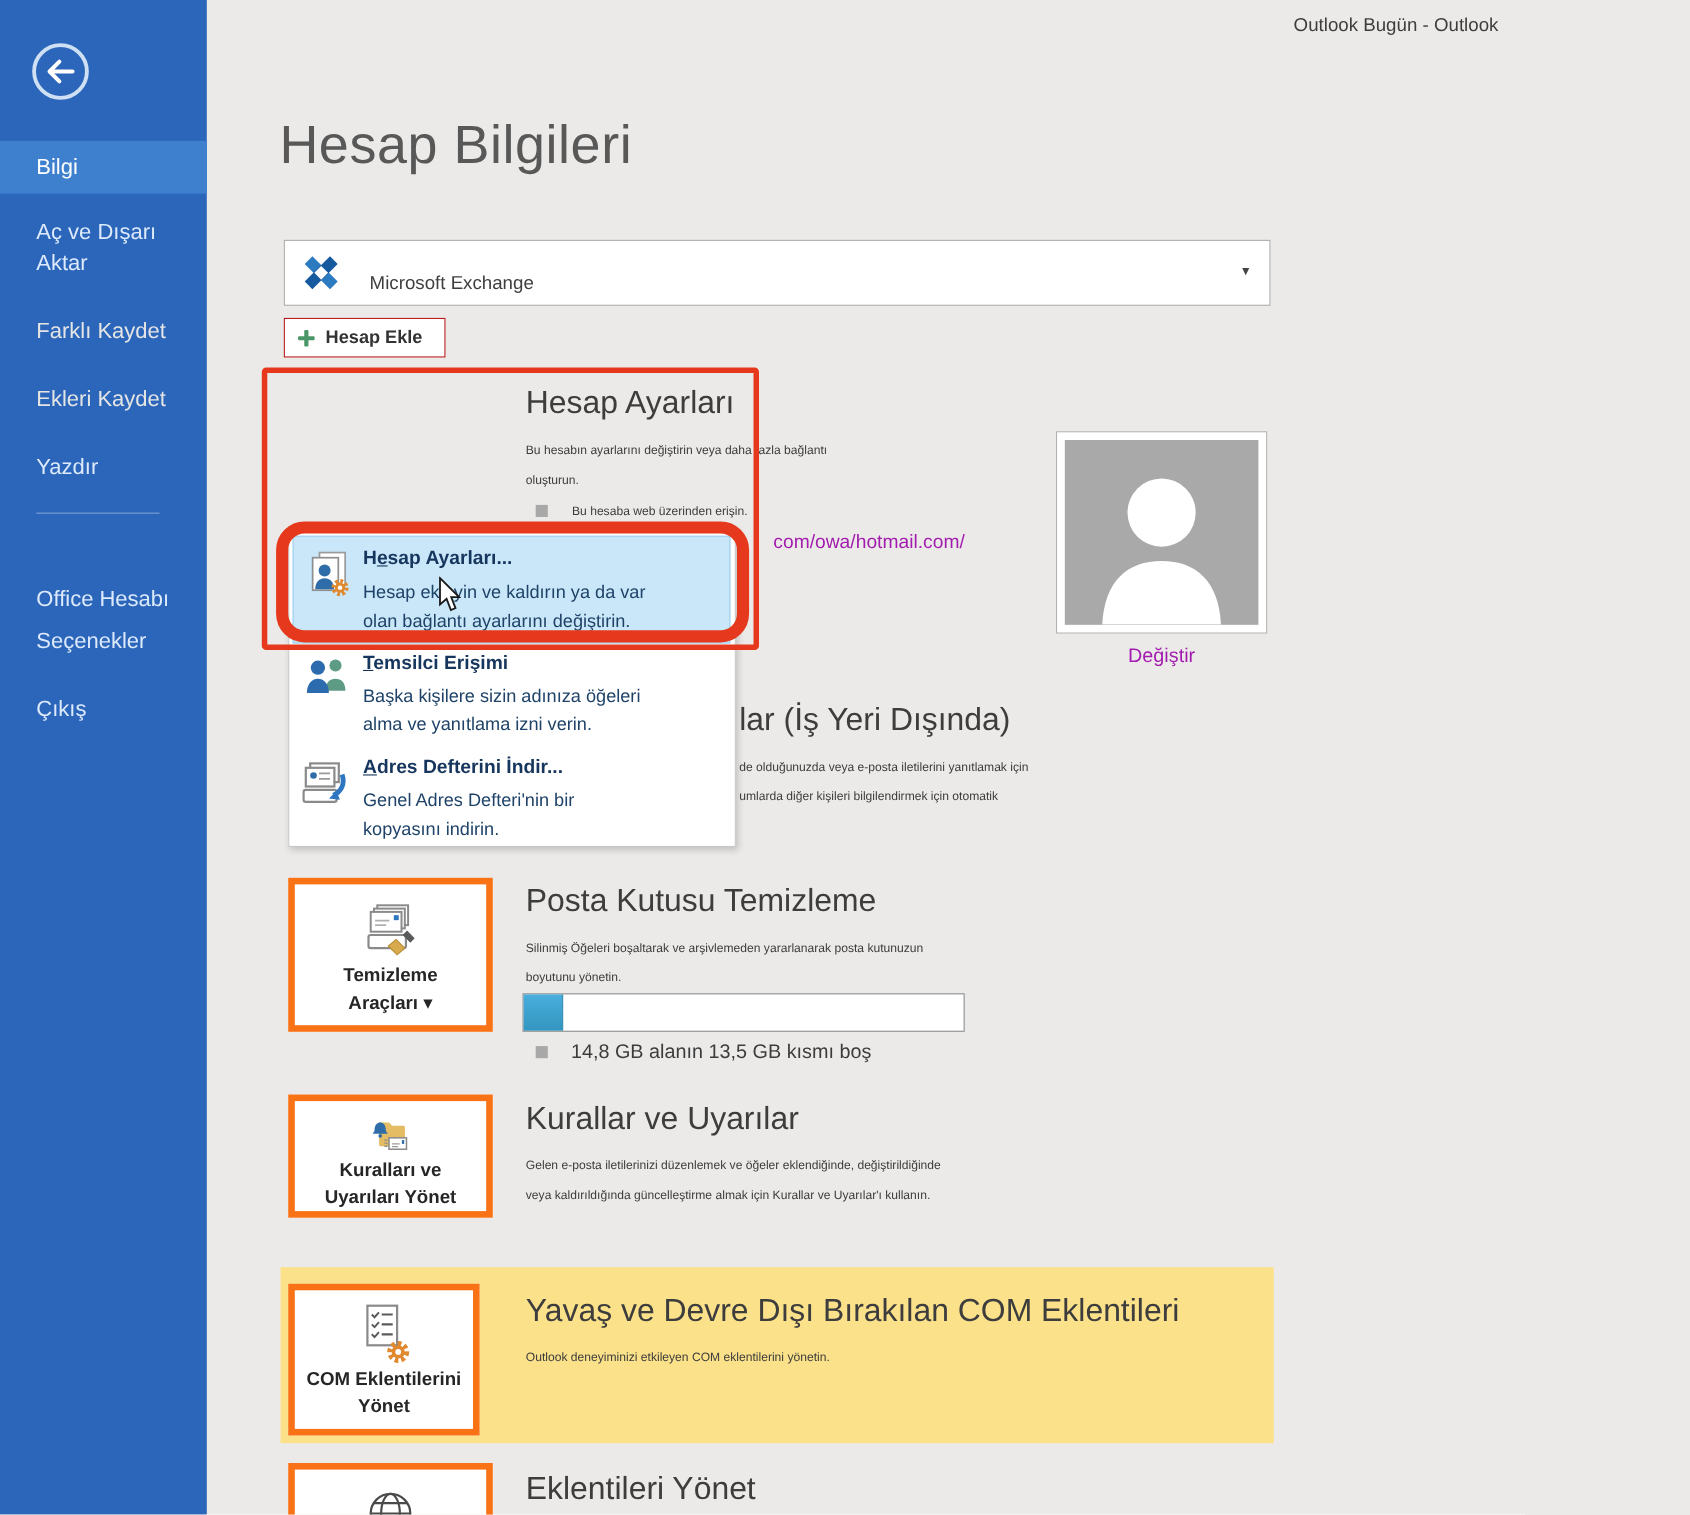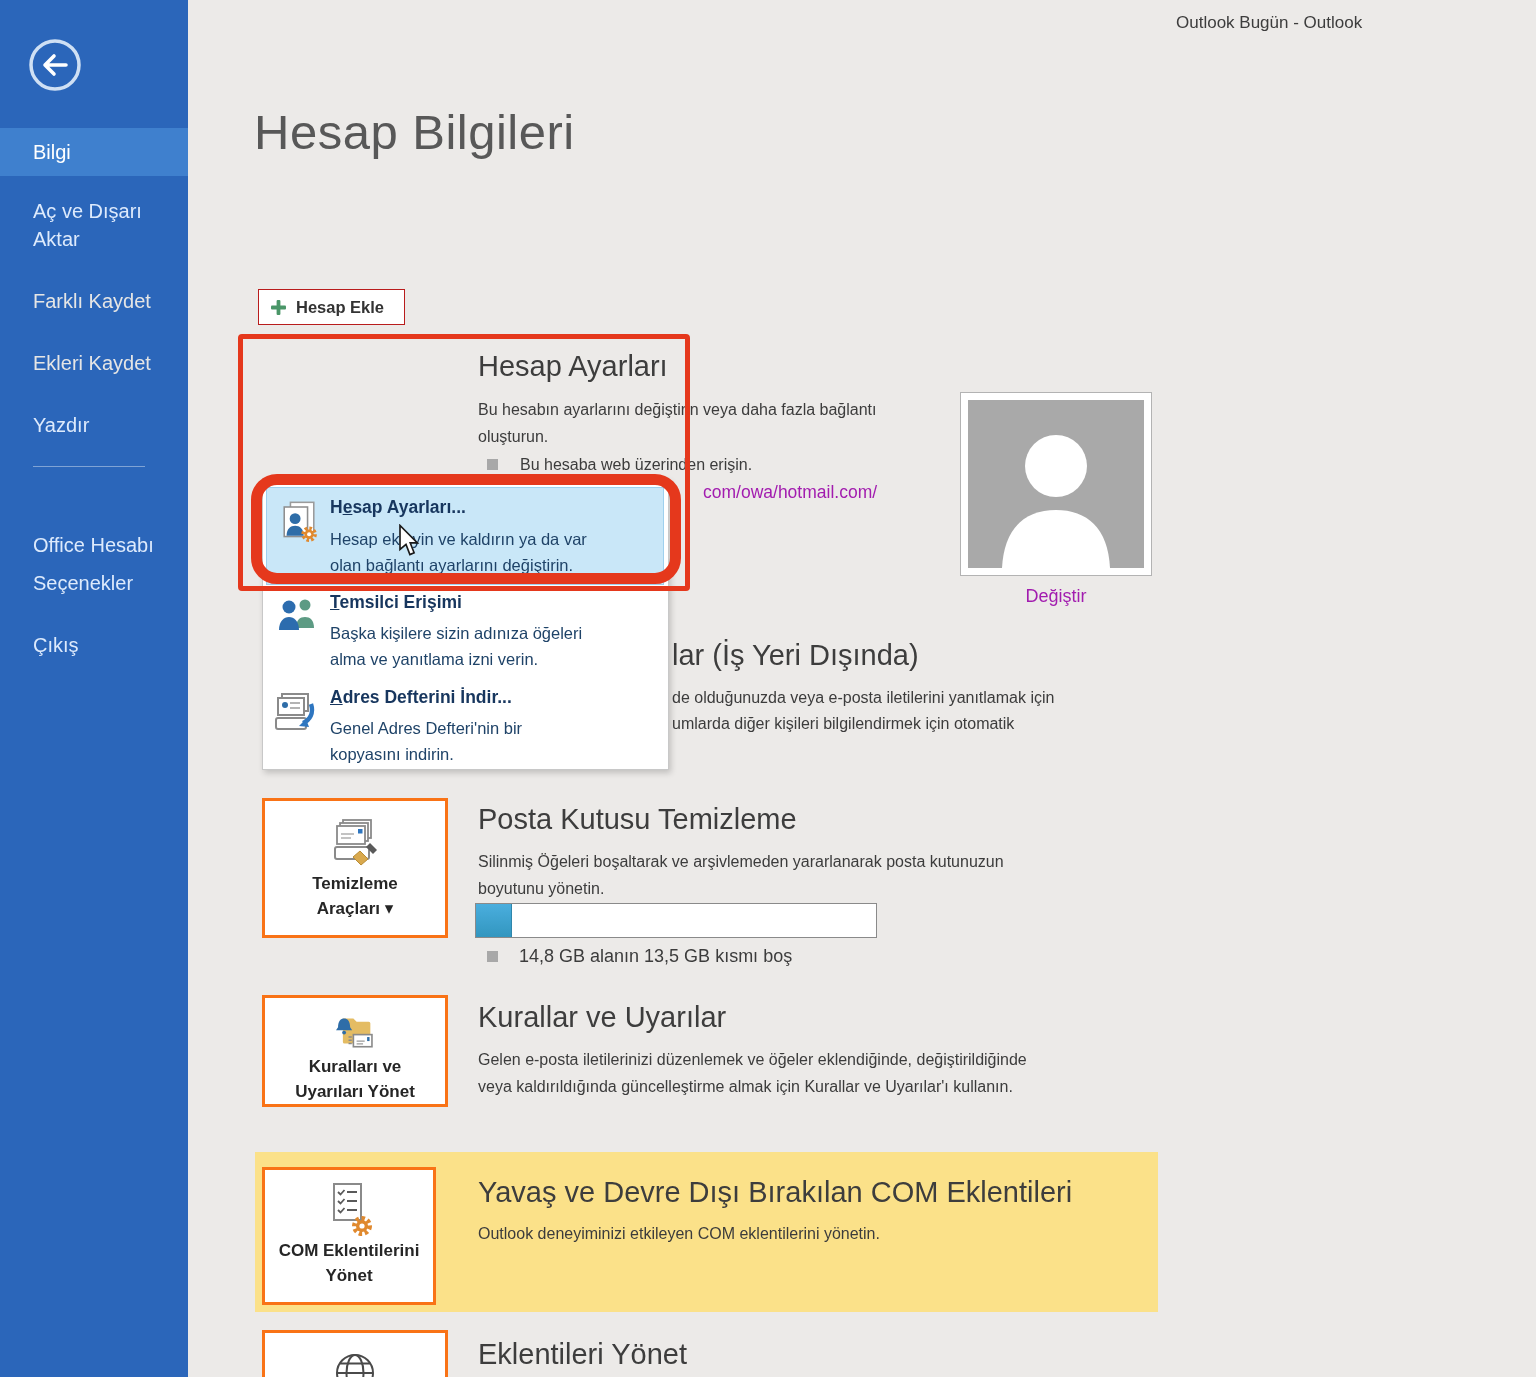--- a/index.html
+++ b/index.html
@@ -28,35 +28,35 @@
 
   .selector{position:absolute;left:258px;top:218px;width:897px;height:60px;background:#fff;border:1px solid #ababab;cursor:pointer;}
   .selector .exch{position:absolute;left:12px;top:8px;}
   .selector .sel-label{position:absolute;left:77px;bottom:9px;font-size:17px;color:#3e3e3e;}
   .selector .caret{position:absolute;right:16px;top:22px;font-size:11px;color:#444;}
 
   .addacct{position:absolute;left:258px;top:289px;width:147px;height:36px;background:#fff;border:1px solid #b91c1c;display:flex;align-items:center;gap:9px;padding-left:11px;cursor:pointer;}
   .addacct span{font-size:16.5px;font-weight:700;color:#333;}
 
   
-  .btn{position:absolute;background:#fff;border:3px solid #f97316;display:flex;flex-direction:column;align-items:center;cursor:pointer;z-index:1;}
+  .btn{position:absolute;background:#fff;border:6px solid #f97316;display:flex;flex-direction:column;align-items:center;cursor:pointer;z-index:1;}
   .btn .lbl{font-size:17px;font-weight:700;color:#262626;line-height:25px;}
   .btn-accounts{left:262px;top:345px;width:186px;height:125px;background:#a6d2ef;border:1px solid #5aa2d8;}
   .btn-accounts svg{margin-top:10px;}
   .btn-cleanup{left:262px;top:798px;width:186px;height:140px;}
   .btn-cleanup svg{margin-top:16px;}
   .btn-rules{left:262px;top:995px;width:186px;height:112px;}
   .btn-rules svg{margin-top:14px;}
   .btn-com{left:262px;top:1167px;width:174px;height:138px;}
   .btn-com svg{margin-top:12px;}
   .btn-addins{left:262px;top:1330px;width:186px;height:80px;}
   .btn-addins svg{margin-top:16px;}
 
   .sec-h{position:absolute;font-size:29px;color:#3d3d3d;font-weight:400;}
-  .sec-t{position:absolute;font-size:16px;color:#3c3c3c;line-height:26px;}
+  .sec-t{position:absolute;font-size:11px;color:#3c3c3c;line-height:26px;}
   .sq{position:absolute;width:11px;height:11px;background:#a8a8a8;}
   .linkblue{position:absolute;font-size:17.5px;color:#a21caf;cursor:pointer;}
 
   
   .s1-h{left:478px;top:350px;}
   .s1-d1{left:478px;top:397px;}
   .s1-d2{left:478px;top:424px;}
   .s1-sq{left:487px;top:459px;}
   .s1-b{left:520px;top:452px;}
   .s1-link{left:703px;top:482px;}
@@ -139,20 +139,29 @@
     <div class="sb-item sb-yazdir"><span>Yazdır</span></div>
     <div class="sb-divider"></div>
     <div class="sb-item sb-office"><span>Office Hesabı</span></div>
     <div class="sb-item sb-secenekler"><span>Seçenekler</span></div>
     <div class="sb-item sb-cikis"><span>Çıkış</span></div>
   </div>
 
   <div class="topright">Outlook Bugün - Outlook</div>
   <h1 class="pagetitle">Hesap Bilgileri</h1>
 
+  <div class="selector">
+    <svg class="exch" width="42" height="42" viewBox="0 0 42 42">
+      <path d="M6 13 L13 6 L36 29 L29 36 Z" fill="#2c7bc0"></path>
+      <path d="M29 6 L36 13 L13 36 L6 29 Z" fill="#15599e"></path>
+      <rect x="16.6" y="16.6" width="8.8" height="8.8" fill="#fff" transform="rotate(45 21 21)"></rect>
+    </svg>
+    <span class="sel-label">Microsoft Exchange</span>
+    <span class="caret">▼</span>
+  </div>
 
   <div class="addacct">
     <svg width="17" height="17" viewBox="0 0 17 17">
       <rect x="6.6" y="1" width="3.8" height="15" rx="1" fill="#4a9668"></rect>
       <rect x="1" y="6.6" width="15" height="3.8" rx="1" fill="#4a9668"></rect>
     </svg>
     <span>Hesap Ekle</span>
   </div>
 
 

